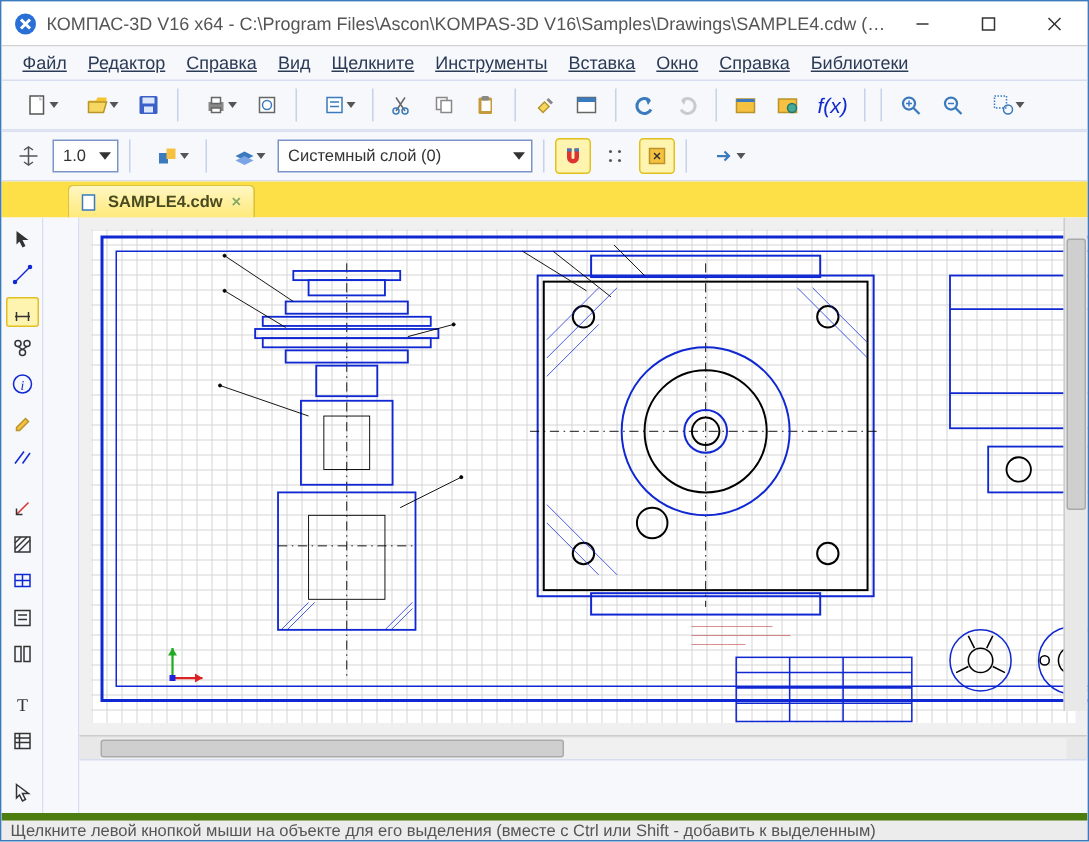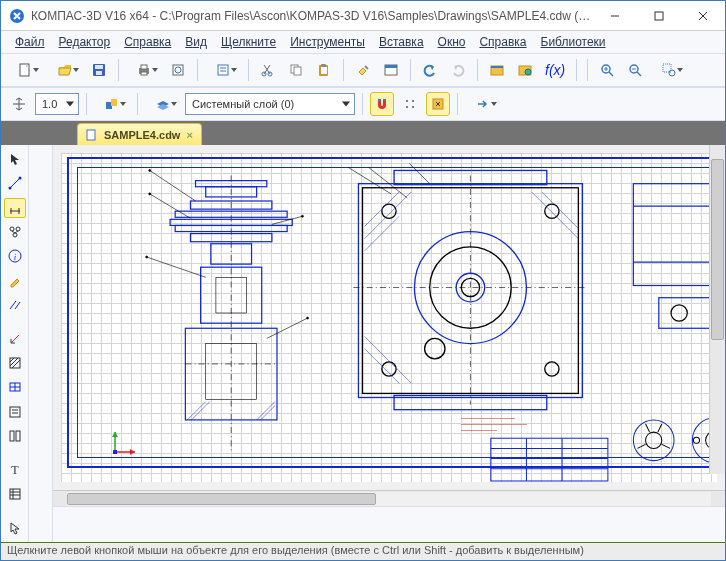--- a/index.html
+++ b/index.html
@@ -14,41 +14,41 @@
   .toolbar { display: flex; align-items: center; padding: 4px 6px; gap: 4px; background: #f6f8fb; border-top: 1px solid #d8def0; border-bottom: 1px solid #d8def0; flex-wrap: nowrap; }
   .tbtn { width: 24px; height: 24px; border: 1px solid transparent; border-radius: 3px; display: inline-flex; align-items: center; justify-content: center; background: transparent; cursor: pointer; }
   .tbtn.dd { width: 36px; position: relative; }
   .tbtn.dd::after { content: ""; position: absolute; right: 3px; top: 50%; width: 0; height: 0; border-left: 3px solid transparent; border-right: 3px solid transparent; border-top: 4px solid #555; transform: translateY(-50%); }
   .sep { width: 1px; height: 22px; background: #c6d2ea; margin: 0 3px; }
   .combo { height: 22px; border: 1px solid #7a94c9; background: #fff; display: inline-flex; align-items: center; padding: 0 16px 0 6px; position: relative; font-size: 11px; color: #333; }
   .combo::after { content: ""; position: absolute; right: 4px; top: 50%; width: 0; height: 0; border-left: 4px solid transparent; border-right: 4px solid transparent; border-top: 5px solid #333; transform: translateY(-50%); }
   .combo.small { width: 44px; }
   .combo.med { width: 170px; }
   .tbtn.active { background: #fff3b0; border-color: #e0c020; }
-  .tabbar { height: 24px; display: flex; align-items: flex-end; padding-left: 76px; background: #737373; }
+  .tabbar { height: 24px; display: flex; align-items: flex-end; padding-left: 44px; background: #fde047; }
   .tab { height: 22px; display: inline-flex; align-items: center; padding: 0 8px; background: linear-gradient(#fff7c2, #ffe97a); border: 1px solid #d9c33a; border-bottom: none; border-radius: 4px 4px 0 0; font-size: 11px; font-weight: bold; color: #4a4a20; gap: 6px; }
   .tab .close { font-weight: bold; color: #8a6; }
   .main { flex: 1; display: flex; min-height: 0; }
   .ltoolbar { width: 28px; background: #f6f8fb; border-right: 1px solid #d8def0; display: flex; flex-direction: column; align-items: center; padding: 4px 0; gap: 4px; }
   .ltbtn { width: 22px; height: 22px; border: 1px solid transparent; display: flex; align-items: center; justify-content: center; border-radius: 2px; }
   .ltbtn.sel { background: #fff3b0; border-color: #e0c020; }
   .canvaswrap { flex: 1; display: flex; flex-direction: column; min-width: 0; position: relative; }
   .canvas { flex: 1; background: #f0f0f0; position: relative; overflow: hidden; }
   .grid { position: absolute; inset: 0; background-image: linear-gradient(#d4d4d4 1px, transparent 1px), linear-gradient(90deg, #d4d4d4 1px, transparent 1px); background-size: 10px 10px; background-color: #fff; margin: 8px; }
   .sheetborder { position: absolute; left: 14px; top: 12px; right: -200px; bottom: 22px; border: 2px solid #1028d2; }
   .innerborder { position: absolute; left: 24px; top: 22px; right: -210px; bottom: 32px; border: 1px solid #1028d2; }
   .drawing { position: absolute; inset: 0; }
   .annot { position: absolute; font-size: 6px; font-style: italic; color: #b22; line-height: 1; }
   .scrollh { height: 16px; background: #e8e8e8; border-top: 1px solid #ccc; display: flex; align-items: center; }
   .scrollh .track { flex: 1; height: 14px; background: #f0f0f0; margin: 0 14px; position: relative; }
   .scrollh .thumb { position: absolute; left: 0; width: 48%; top: 1px; bottom: 1px; background: #cfcfcf; border: 1px solid #aaa; border-radius: 2px; }
   .scrollv { position: absolute; top: 0; right: 0; bottom: 16px; width: 16px; background: #e8e8e8; border-left: 1px solid #ccc; }
   .scrollv .thumbv { position: absolute; left: 1px; right: 1px; top: 14px; height: 55%; background: #cfcfcf; border: 1px solid #aaa; border-radius: 2px; }
   .bottompanel { height: 36px; background: #f6f8fb; border-top: 1px solid #d8def0; }
-  .statusbar { height: 18px; background: #ececec; border-top: 1px solid #4d7c0f; font-size: 11px; color: #555; padding: 1px 6px; white-space: nowrap; overflow: hidden; }
+  .statusbar { height: 18px; background: #ececec; border-top: 5px solid #4d7c0f; font-size: 11px; color: #555; padding: 1px 6px; white-space: nowrap; overflow: hidden; }
   .origin-marker { position:absolute; left:58px; bottom:34px; }
   .fxlabel { font-style: italic; font-weight: normal; color: #1028d2; font-size: 14px; }
 </style>
 </head>
 <body>
 
 <div class="titlebar">
   <span class="icon">
     <svg width="16" height="16">
         <circle cx="8" cy="8" r="7" fill="#2a6fd6"></circle>

